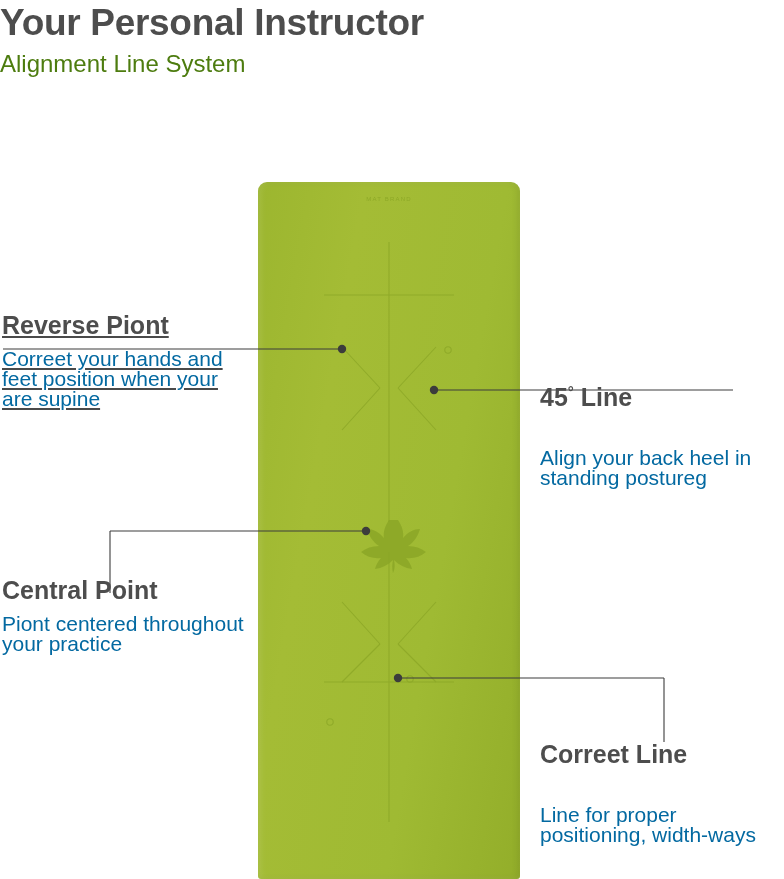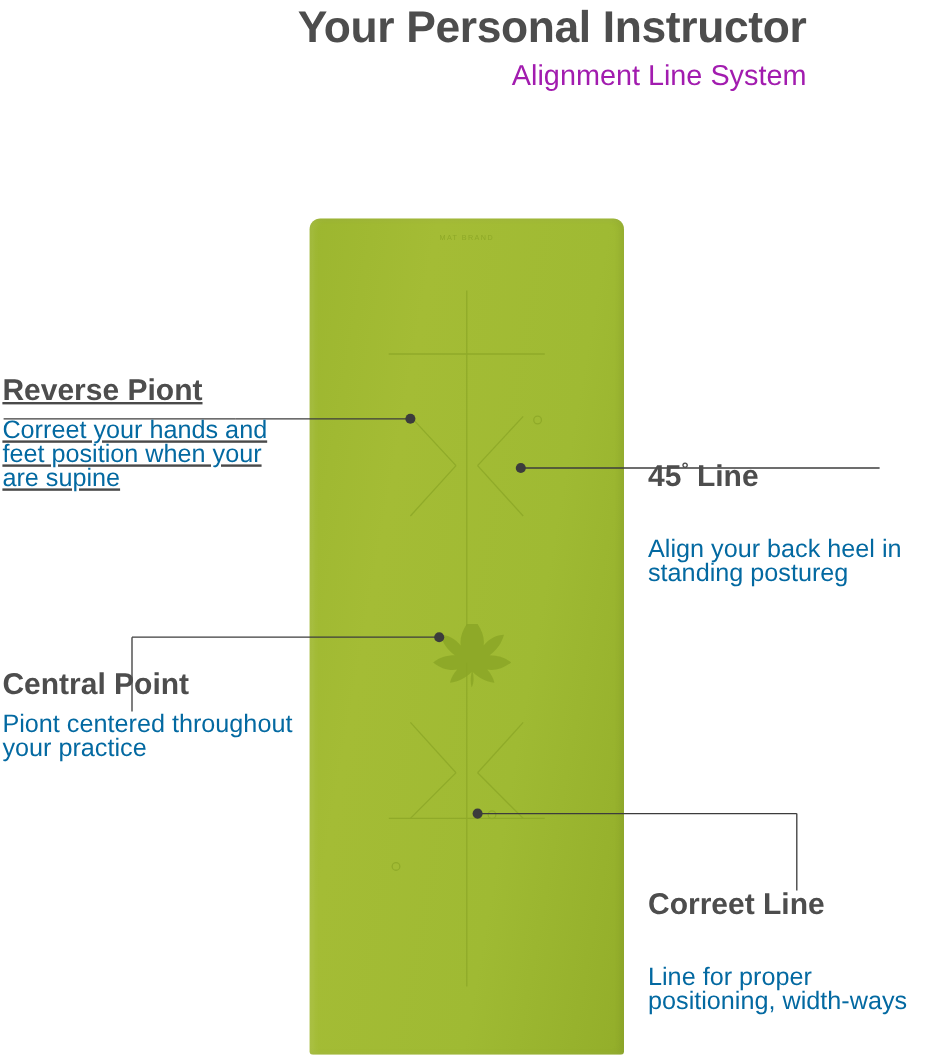--- a/index.html
+++ b/index.html
@@ -15,35 +15,35 @@
     color: #4a4a4a;
     overflow: hidden;
   }
 
   
   #header {
     position: absolute;
     top: 0;
     left: 0;
     width: 672px;
-    text-align: right;
+    text-align: left;
   }
   #title {
     font-size: 37px;
     font-weight: bold;
     color: #4d4d4d;
     letter-spacing: -0.3px;
     margin: 0;
     padding-top: 1px;
     line-height: 44px;
   }
   #subtitle {
     font-size: 24px;
     font-weight: normal;
-    color: #a21caf;
+    color: #4d7c0f;
     margin: 0;
     line-height: 32px;
     padding-top: 3px;
   }
 
   
   #mat-wrap {
     position: absolute;
     left: 258px;
     top: 182px;
@@ -106,21 +106,21 @@
 
   #callout-45 { left: 540px; top: 341px; width: 240px; }
   #callout-45 h3 { margin-bottom: 9px; }
   #deg {
     font-size: 15px;
     vertical-align: super;
     font-weight: bold;
   }
 
   #callout-central-point { left: 2px; top: 555px; width: 250px; }
-  #callout-central-point h3 { margin-bottom: 9px; }
+  #callout-central-point h3 { margin-bottom: 9px; margin-top: 20px; }
 
   #callout-central-line { left: 540px; top: 703px; width: 244px; }
   #callout-central-line h3 { margin-bottom: 9px; }
 
   
   #leaders {
     position: absolute;
     left: 0;
     top: 0;
     pointer-events: none;

